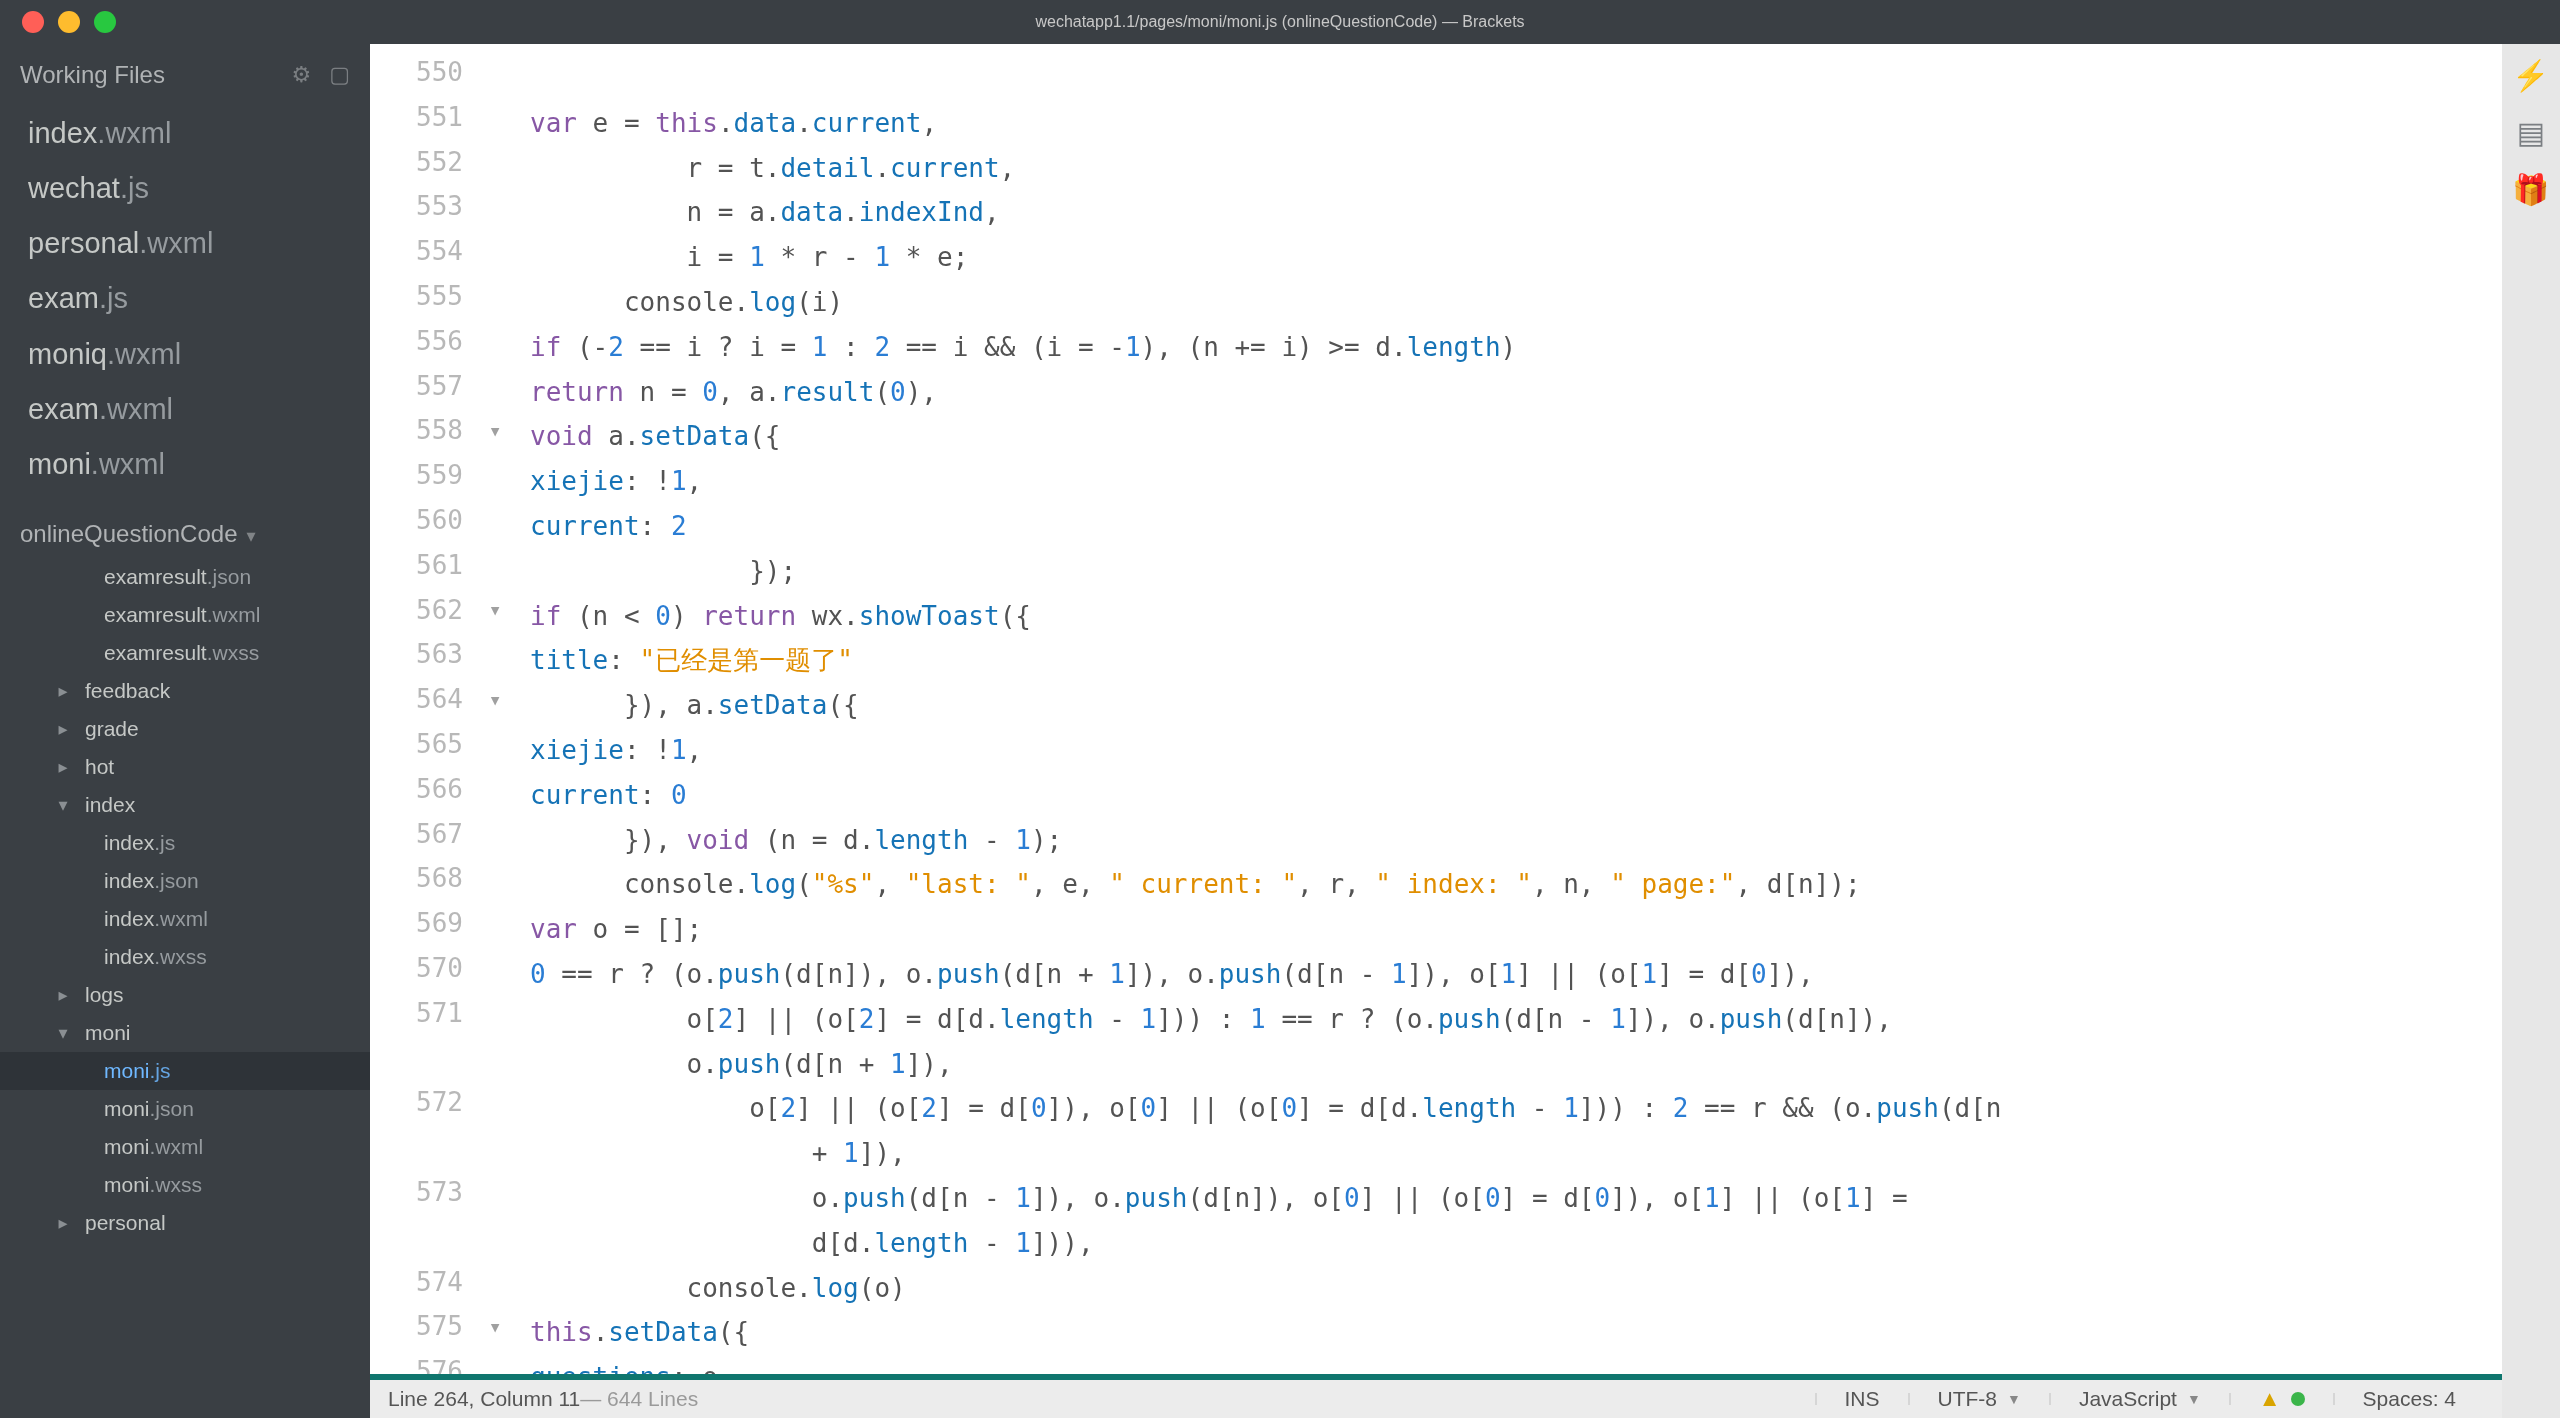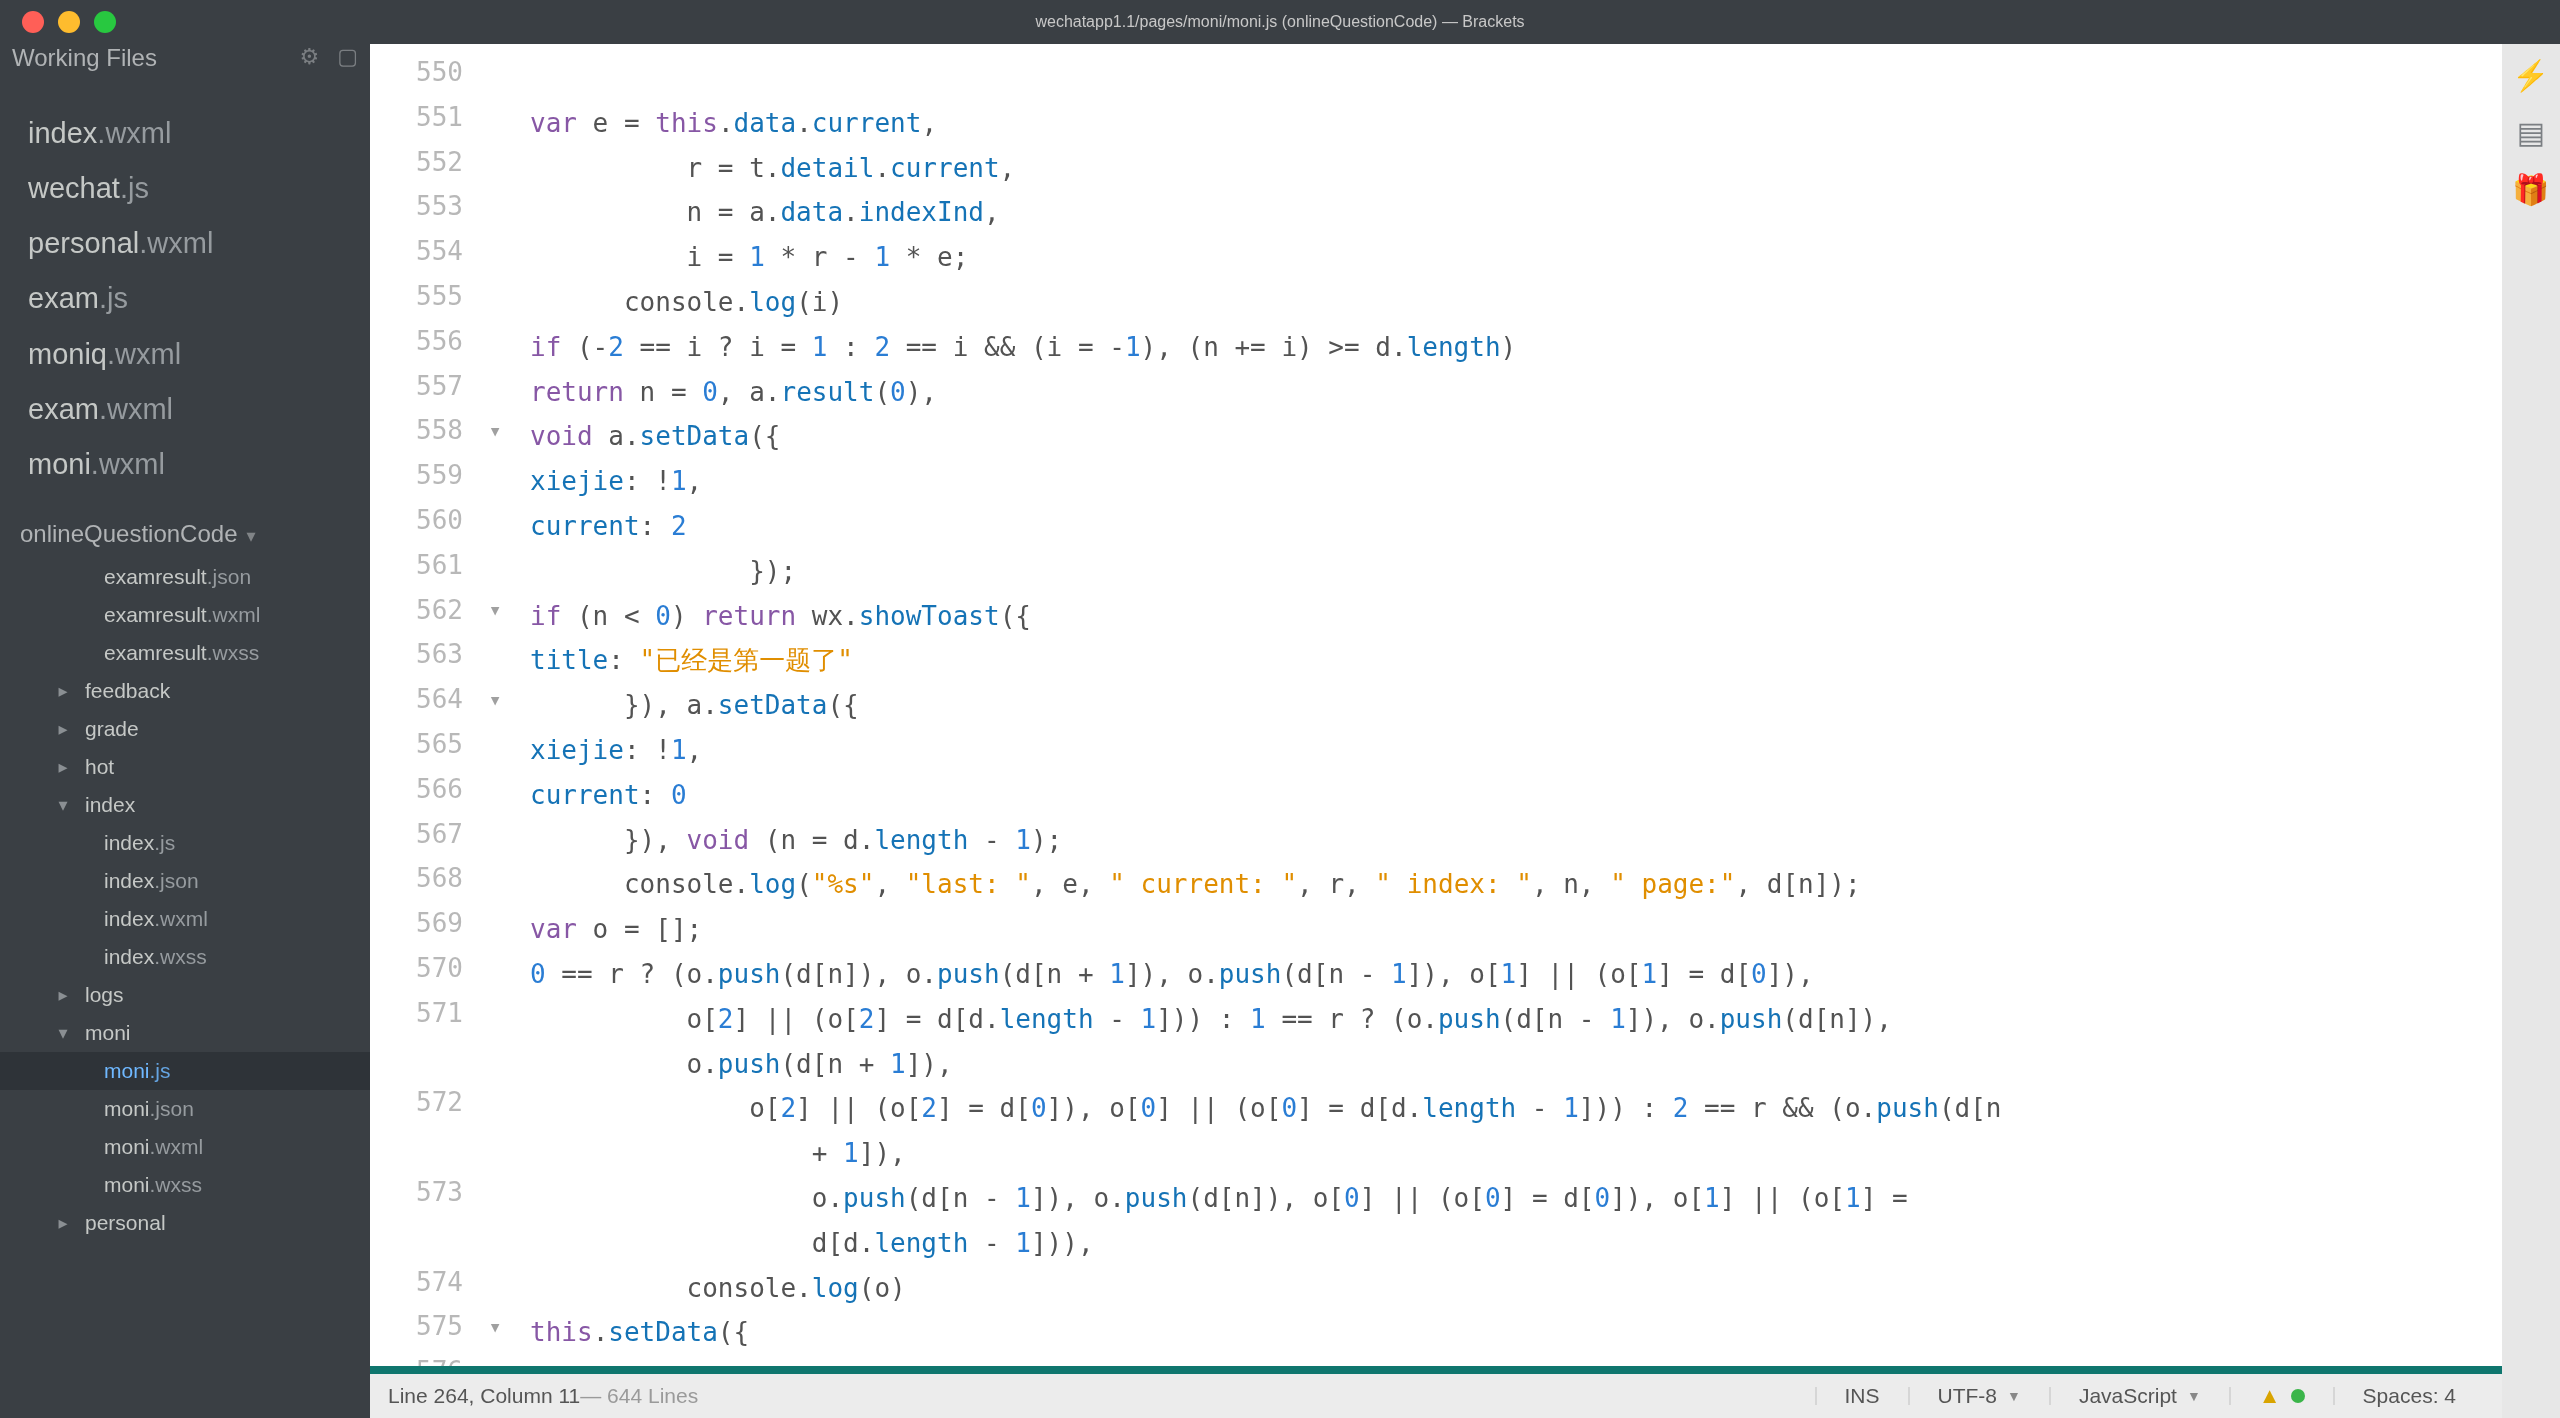--- a/index.html
+++ b/index.html
@@ -16,21 +16,21 @@
   }
   .traffic { display: flex; gap: 14px; padding-left: 22px; }
   .dot { width: 22px; height: 22px; border-radius: 50%; }
   .dot.red { background:#ff5f57;} .dot.yel{background:#febc2e;} .dot.grn{background:#28c840;}
   .title-text { position:absolute; left:0; right:0; text-align:center; pointer-events:none; font-size:16px; color:#c8c8c8;}
 
   .main { flex:1; display:flex; min-height:0; }
 
   
   .sidebar { width: 370px; background:#3a3f44; color:#c5c8c6; display:flex; flex-direction:column; font-size:23px; }
-  .sb-header { height:62px; display:flex; align-items:flex-start; padding:0 12px; color:#b0b3b5; font-size:24px; position:relative;}
+  .sb-header { height:62px; display:flex; align-items:center; padding:0 20px; color:#b0b3b5; font-size:24px; position:relative;}
   .sb-header .icons { margin-left:auto; display:flex; gap:18px; opacity:.55;}
   .sb-header .icons span{ font-size:22px; }
 
   .wf-list { list-style:none; }
   .wf-list li { padding: 8px 28px 8px 28px; color:#c5c8c6; cursor:pointer; font-size:29px; line-height:1.35;}
   .wf-list li.active { color:#6fb8ff; }
   .wf-list li .ext { color:#969b9f; }
   .wf-list li.active .ext{ color:#6fb8ff; opacity:.85;}
 
   .project-header{ padding: 28px 20px 10px; font-size:24px; color:#b0b3b5;}
@@ -55,21 +55,21 @@
   .code{ flex:1; padding:12px 0 0 0; white-space:pre; color:#535353; overflow:hidden;}
   .code .cl{ height:44.8px; display:flex; align-items:center;}
 
   
   .kw{ color:#8757a5;}            
   .num{ color:#2a7dd4;}           
   .prop{ color:#1573b6;}
   .str{ color:#e08e00;}
 
   
-  .statusbar{ height:52px; background:#ececec; border-top:8px solid #0f766e; display:flex; align-items:center; font-size:21px; color:#555; padding:13px 18px;}
+  .statusbar{ height:44px; background:#ececec; border-top:6px solid #0f766e; display:flex; align-items:center; font-size:21px; color:#555; padding:13px 18px;}
   .statusbar .dim{ color:#9a9a9a;}
   .statusbar .spacer{ flex:1;}
   .statusbar .cell{ padding:0 28px; border-left:2px solid #d6d6d6; height:100%; display:flex; align-items:center; gap:10px;}
   .statusbar .cell:first-of-type{ border-left:none;}
   .statusbar .tri{ font-size:14px; color:#888;}
   .warn-ico{ color:#d9a400; font-size:22px;}
   .dot-green{ width:14px; height:14px; border-radius:50%; background:#3bb54a; display:inline-block;}
 
   
   .rail{ width:58px; background:#e7e7e7; display:flex; flex-direction:column; align-items:center; gap:22px; padding-top:14px;}

